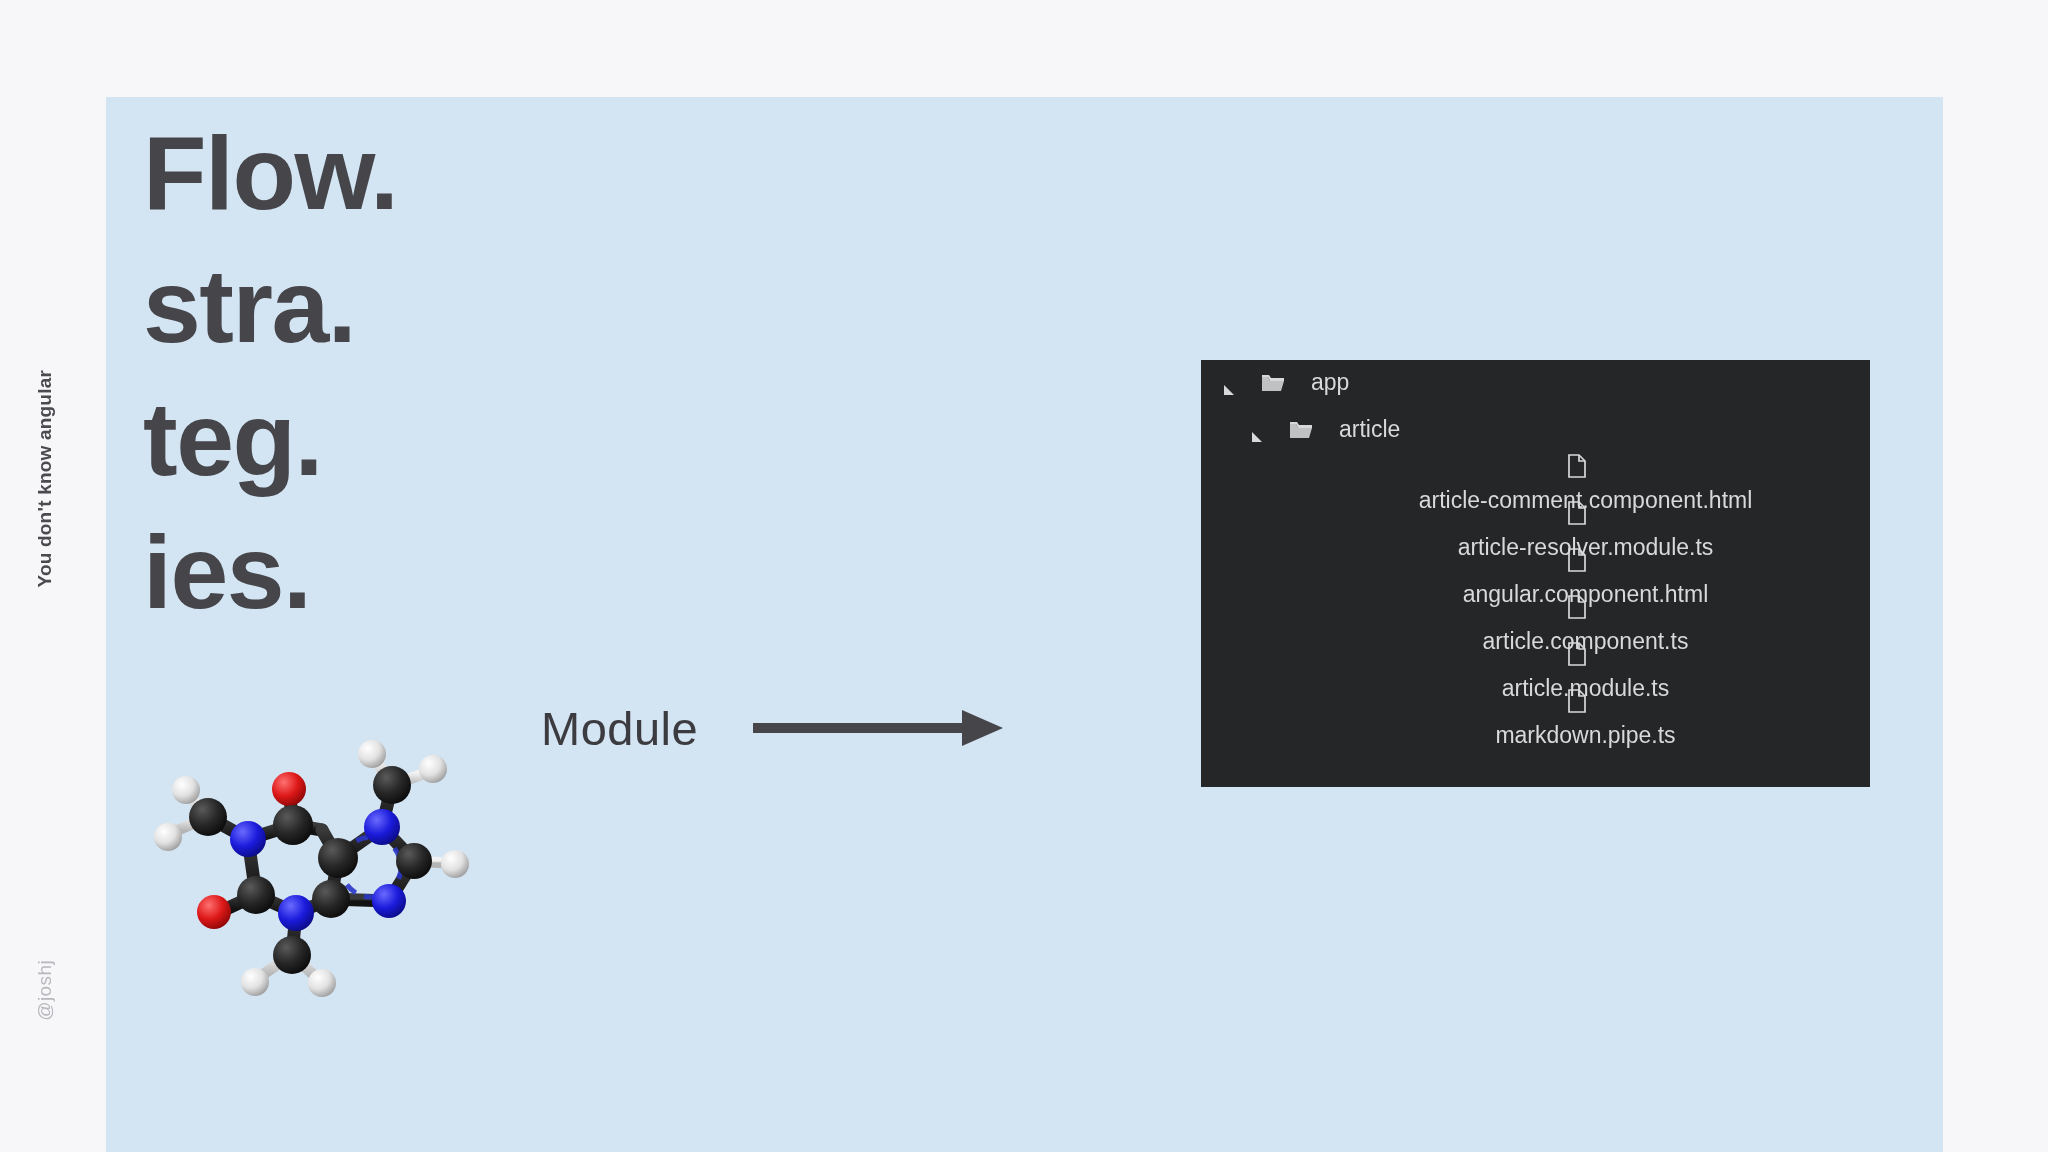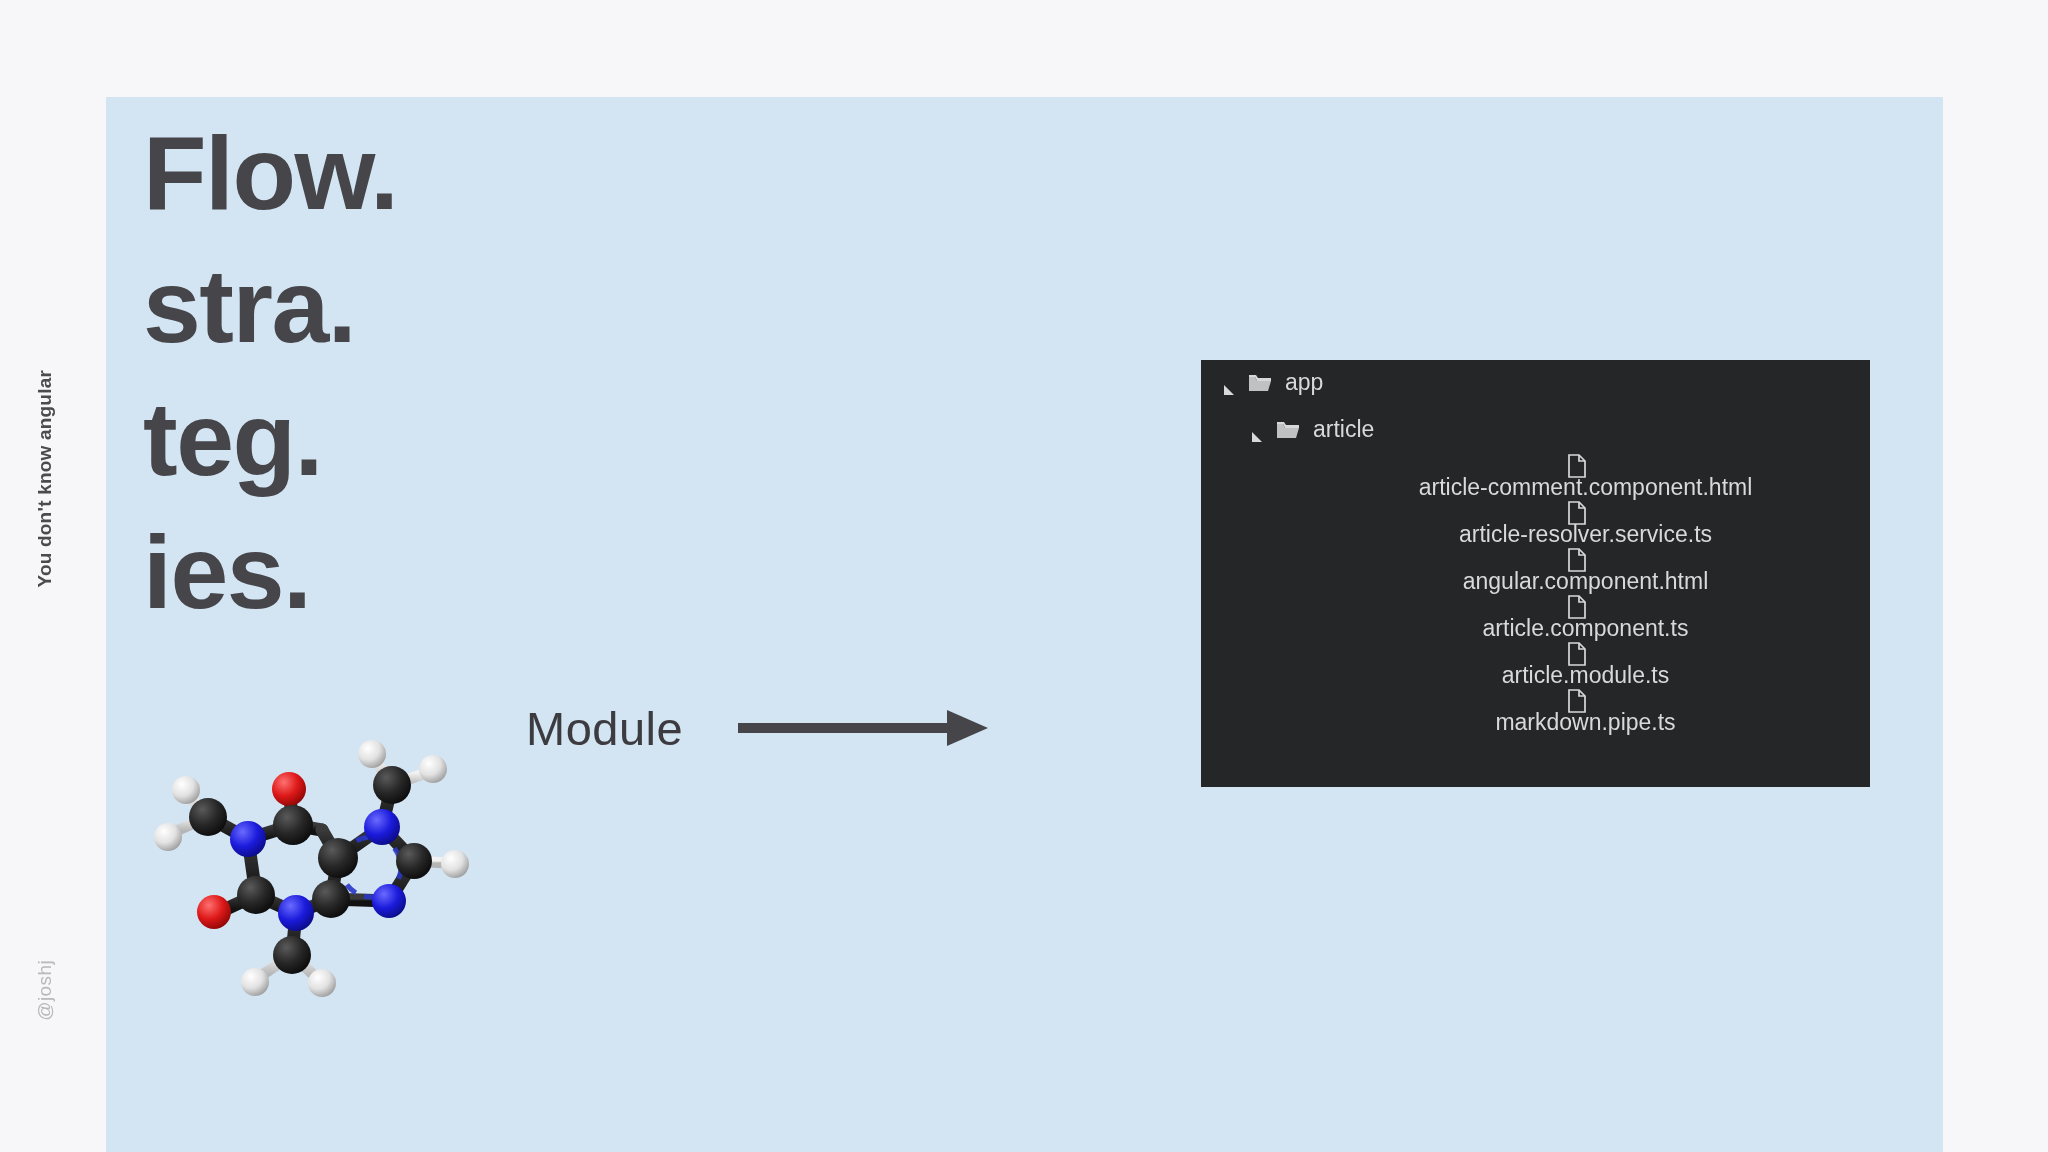--- a/index.html
+++ b/index.html
@@ -92,21 +92,21 @@
     left: 20px;
     top: 630px;
     width: 360px;
     height: 330px;
   }
   .molecule svg { display: block; }
 
   
   .callout {
     position: absolute;
-    left: 420px;
+    left: 435px;
     top: 596px;
     display: flex;
     align-items: center;
     height: 70px;
   }
   .callout-label {
     font-family: "Liberation Sans", sans-serif;
     font-weight: normal;
     font-size: 47px;
     letter-spacing: 0.5px;
@@ -134,20 +134,21 @@
   .tree-row {
     display: flex;
     align-items: center;
     height: 47px;
     padding-left: 22px;
     box-sizing: border-box;
     font-family: "Liberation Sans", sans-serif;
     font-size: 23px;
     color: #d8d9da;
     white-space: nowrap;
+    gap: 13px;
   }
   .tree-row.depth-0 { padding-left: 22px; }
   .tree-row.depth-1 { padding-left: 50px; }
   .tree-row.depth-2 { padding-left: 100px; flex-direction: column; }
 
   .twisty {
     width: 14px;
     height: 14px;
     margin-right: 11px;
     flex: 0 0 auto;
@@ -334,21 +335,21 @@
       </div>
 
 
       <div class="tree-row depth-2">
         <span class="file-icon">
           <svg width="20" height="24" viewBox="0 0 20 24" xmlns="http://www.w3.org/2000/svg">
             <path d="M2 1 L12 1 L18 7 L18 23 L2 23 Z" fill="none" stroke="#d8d9da" stroke-width="1.7"></path>
             <path d="M12 1 L12 7 L18 7" fill="none" stroke="#d8d9da" stroke-width="1.7"></path>
           </svg>
         </span>
-        <span class="tree-label">article-resolver.service.ts</span>
+        <span class="tree-label">article-resolver.module.ts</span>
       </div>
 
       <div class="tree-row depth-2">
         <span class="file-icon">
           <svg width="20" height="24" viewBox="0 0 20 24" xmlns="http://www.w3.org/2000/svg">
             <path d="M2 1 L12 1 L18 7 L18 23 L2 23 Z" fill="none" stroke="#d8d9da" stroke-width="1.7"></path>
             <path d="M12 1 L12 7 L18 7" fill="none" stroke="#d8d9da" stroke-width="1.7"></path>
           </svg>
         </span>
         <span class="tree-label">angular.component.html</span>

